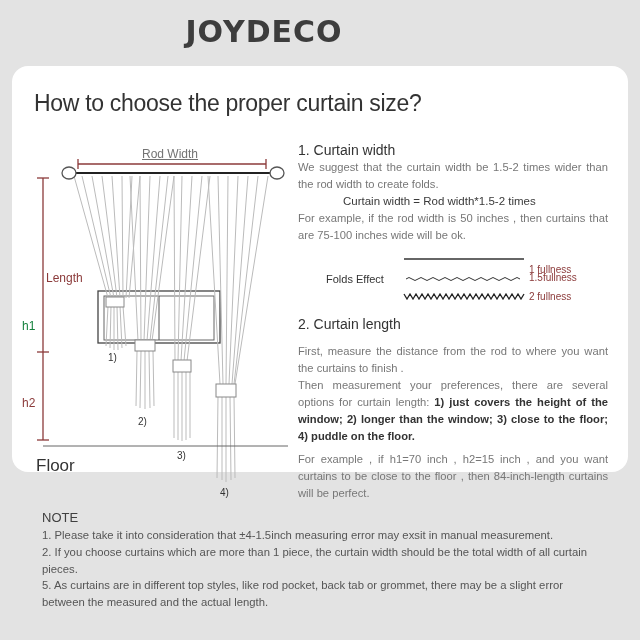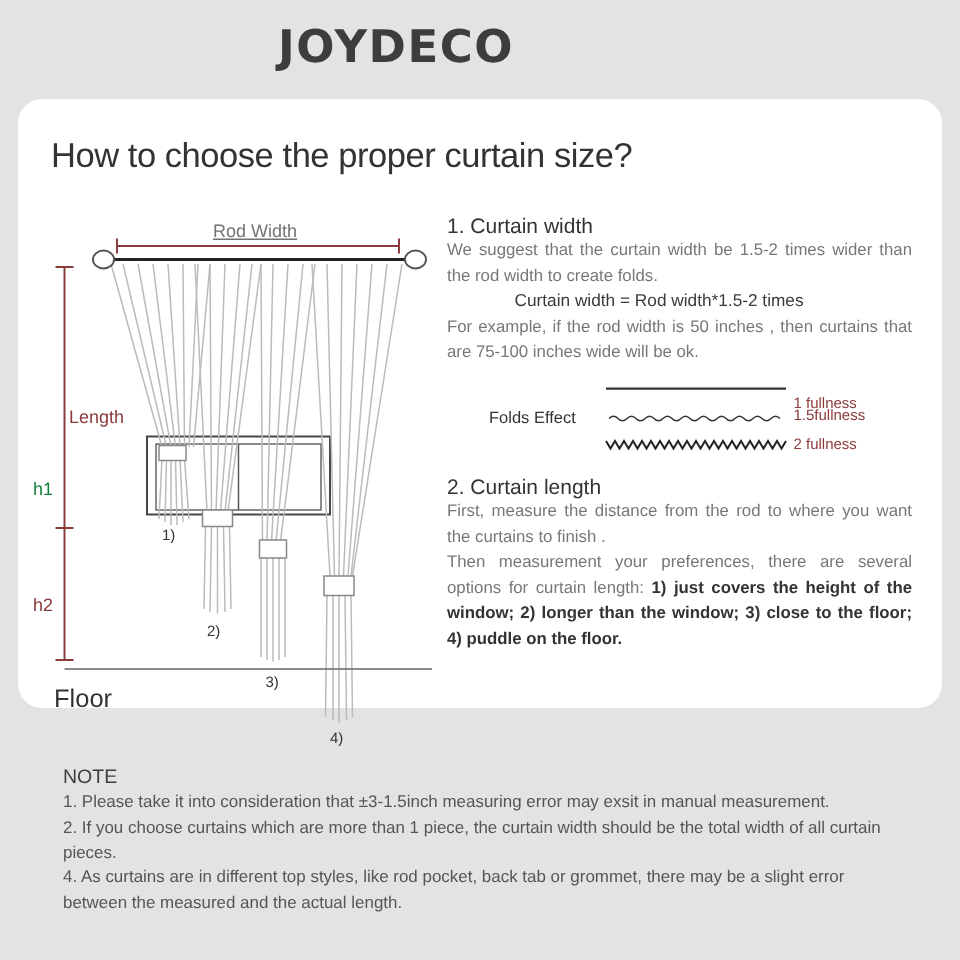--- a/index.html
+++ b/index.html
@@ -131,23 +131,24 @@
       <path d="M4 31 q3 -3 6 0 t6 0 t6 0 t6 0 t6 0 t6 0 t6 0 t6 0 t6 0 t6 0 t6 0 t6 0 t6 0 t6 0 t6 0 t6 0 t6 0 t6 0 t6 0" fill="none" stroke="#333" stroke-width="1"></path>
       <path d="M2 46 l3 5 l3 -5 l3 5 l3 -5 l3 5 l3 -5 l3 5 l3 -5 l3 5 l3 -5 l3 5 l3 -5 l3 5 l3 -5 l3 5 l3 -5 l3 5 l3 -5 l3 5 l3 -5 l3 5 l3 -5 l3 5 l3 -5 l3 5 l3 -5 l3 5 l3 -5 l3 5 l3 -5 l3 5 l3 -5 l3 5 l3 -5 l3 5 l3 -5 l3 5 l3 -5 l3 5 l3 -5" fill="none" stroke="#222" stroke-width="1.3"></path>
     </svg>
     <div class="f1">1 fullness</div>
     <div class="f2">1.5fullness</div>
     <div class="f3">2 fullness</div>
   </div>
 
   <div class="sec" style="top:250px;">
     <h2>2. Curtain length</h2>
-    <p style="margin-top:1px;">First, measure the distance from the rod to where you want the curtains to finish .</p>
+    <p style="margin-top:11px;">First, measure the distance from the rod to where you want the curtains to finish .</p>
     <p><span>Then measurement your preferences, there are several options for curtain length: </span><b>1) just covers the height of the window; 2) longer than the window; 3) close to the floor; 4) puddle on the floor.</b></p>
+    <p style="margin-top:6px;">For example , if h1=70 inch , h2=15 inch , and you want curtains to be close to the floor , then 84-inch-length curtains will be perfect.</p>
   </div>
 
   <div class="note" style="left:30px;">
     <h3>NOTE</h3>
-    <p>1. Please take it into consideration that ±3-1.5inch measuring error may exsit in manual measurement.</p>
+    <p>1. Please take it into consideration that ±4-1.5inch measuring error may exsit in manual measurement.</p>
     <p>2. If you choose curtains which are more than 1 piece, the curtain width should be the total width of all curtain pieces.</p>
-    <p>4. As curtains are in different top styles, like rod pocket, back tab or grommet, there may be a slight error between the measured and the actual length.</p>
+    <p>5. As curtains are in different top styles, like rod pocket, back tab or grommet, there may be a slight error between the measured and the actual length.</p>
   </div>
 </div>
 
 </body></html>

